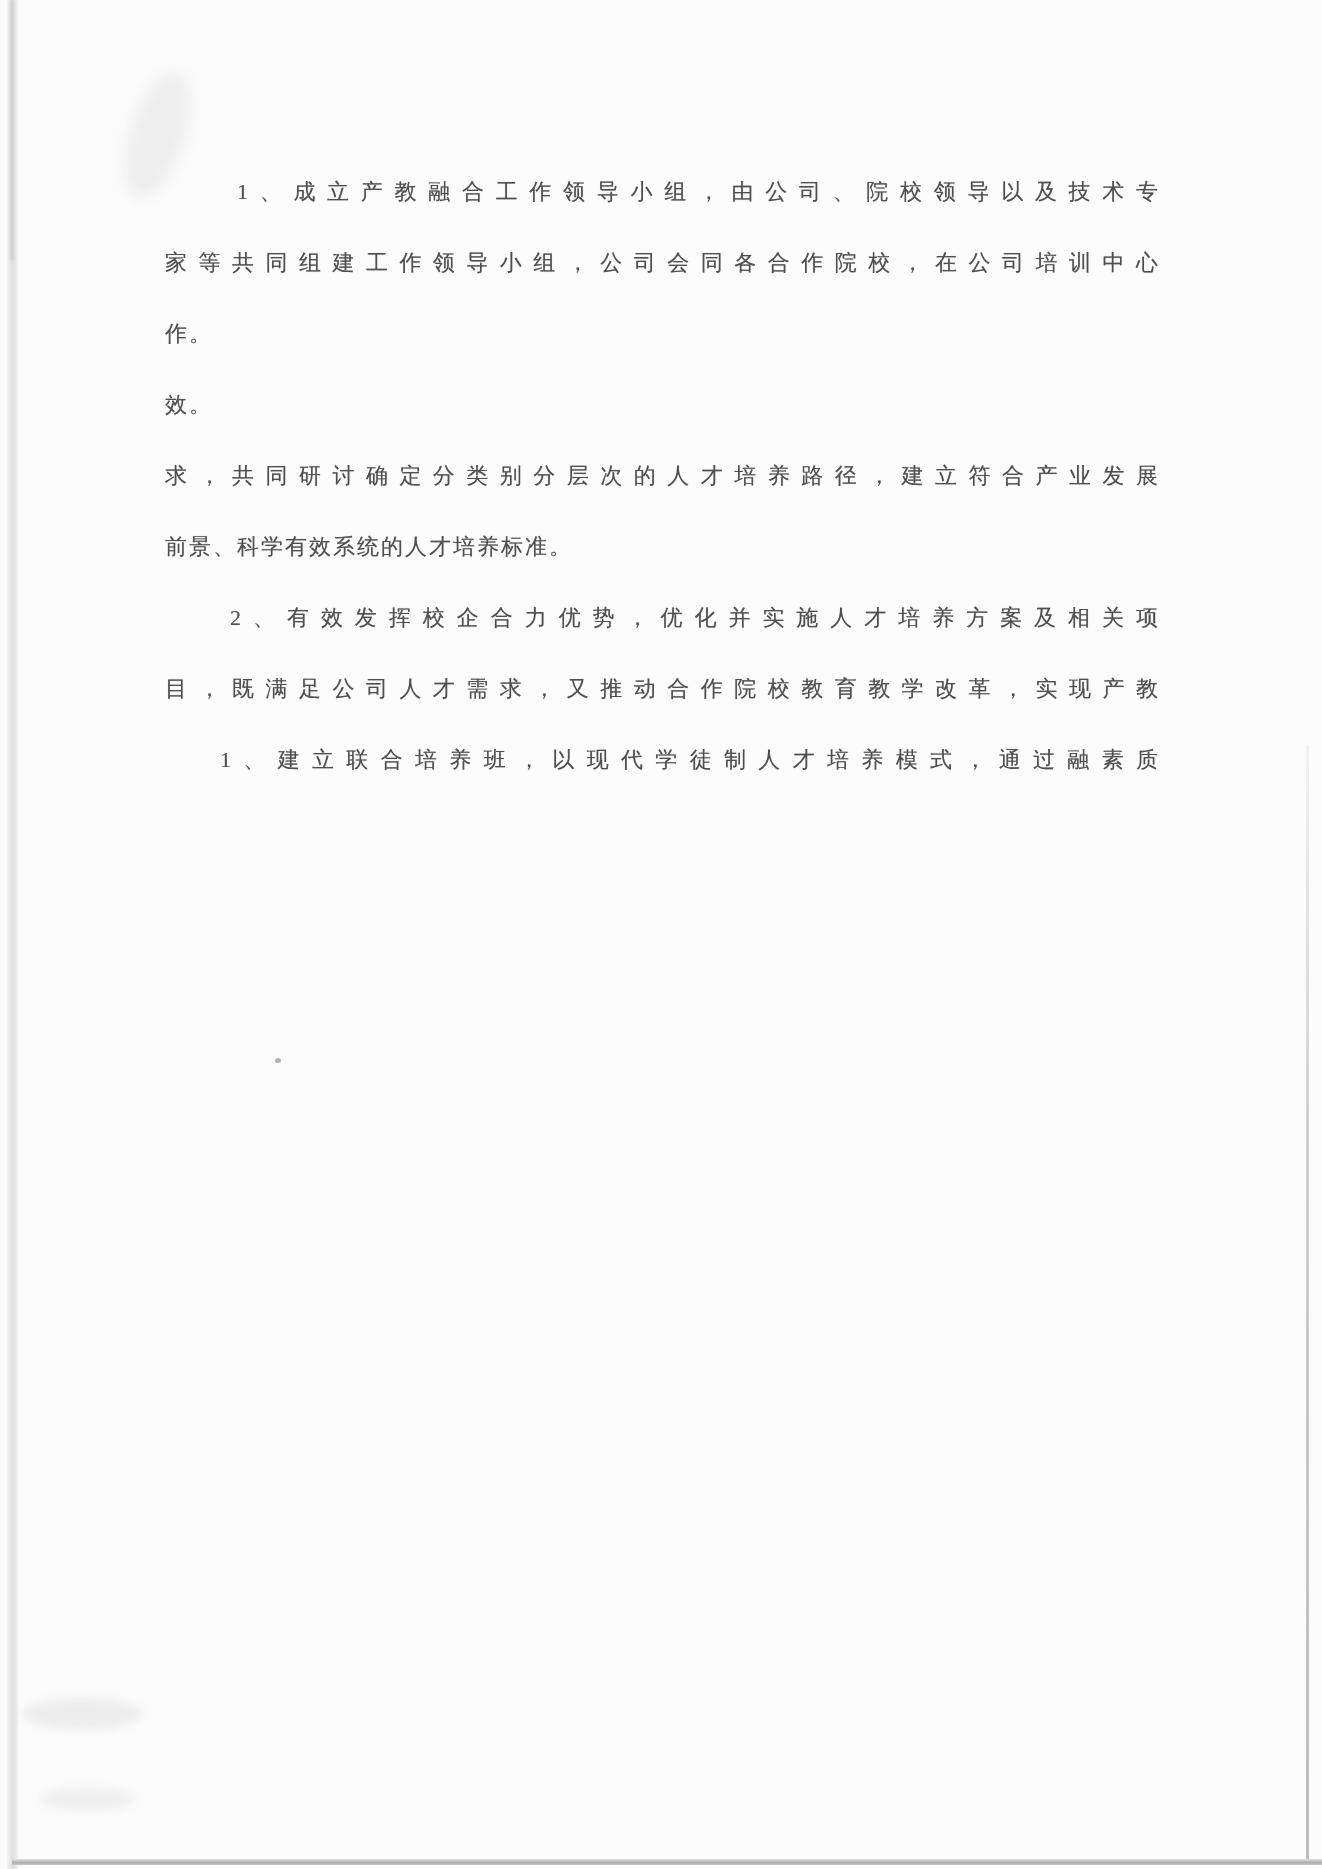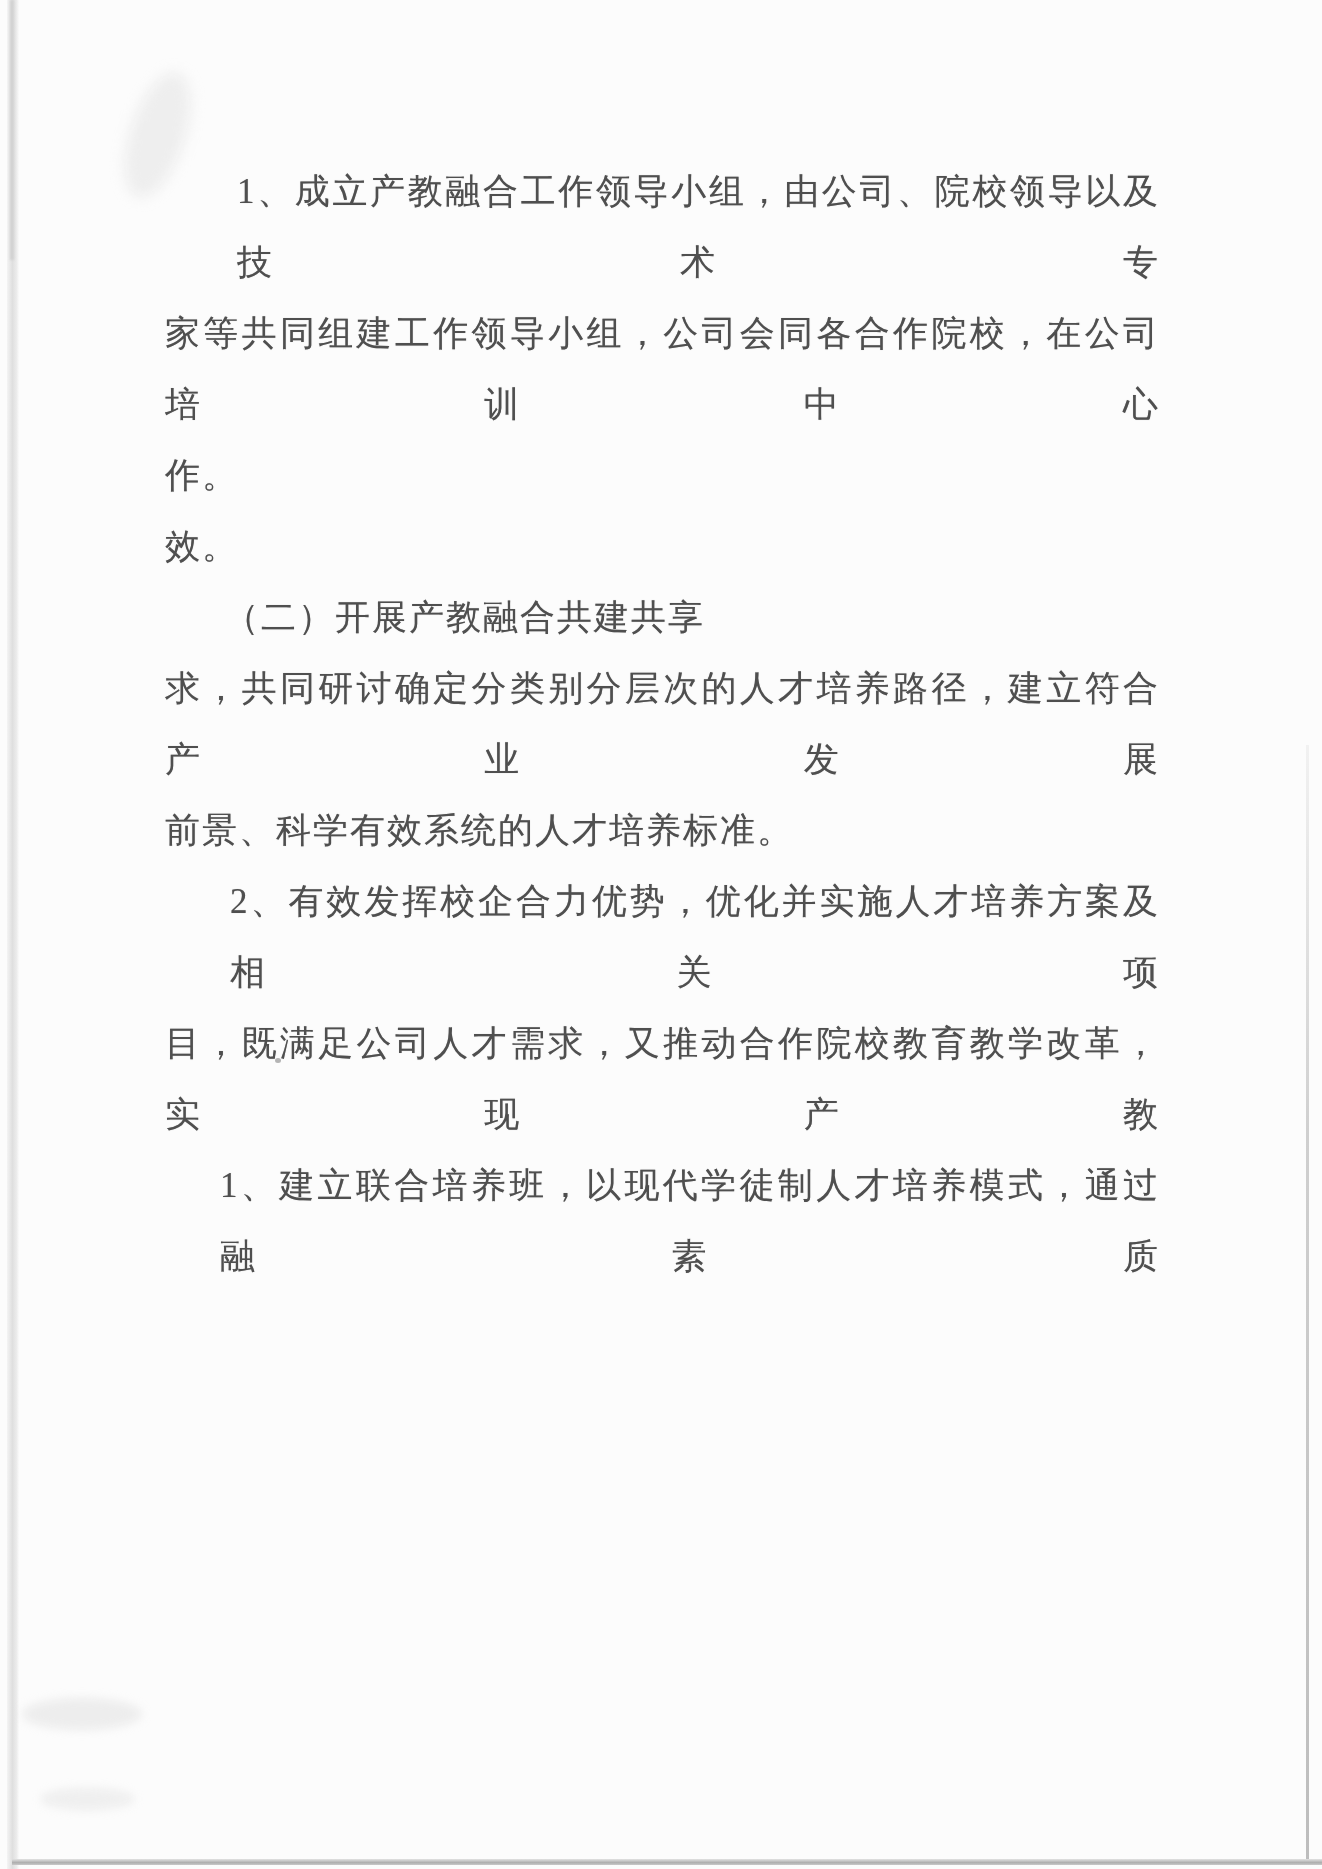--- a/index.html
+++ b/index.html
@@ -46,21 +46,21 @@
     background: rgba(214,214,214,0.34); border-radius: 50%; filter: blur(5px);
   }
   
   .doc {
     position: absolute; left: 165px; top: 156px; width: 995px;
     color: #4f4f4f;
   }
   .line {
     min-height: 71px;
     line-height: 71px;
-    font-size: 35px;
+    font-size: 22px;
     letter-spacing: 2px;
     white-space: nowrap;
     text-shadow: 0 0 0.7px rgba(90,90,90,0.55);
   }
   .j { white-space: normal; text-align: justify; text-align-last: justify; }
   .i72 { padding-left: 72px; }
   .i57 { padding-left: 57px; }
   .i59 { padding-left: 59px; }
   .i65 { padding-left: 65px; }
   .i31 { padding-left: 31px; }
@@ -78,21 +78,20 @@
   <div class="smudge-bl-1"></div>
   <div class="smudge-bl-2"></div>
   <div class="edge-right"></div>
   <div class="edge-bottom"></div>
 
   <div class="doc">
     <div class="line j i72">1、成立产教融合工作领导小组，由公司、院校领导以及技术专</div>
     <div class="line j">家等共同组建工作领导小组，公司会同各合作院校，在公司培训中心</div>
     <div class="line">作。</div>
     <div class="line">效。</div>
-    <div class="line i59">（二）开展产教融合共建共享</div>
     <div class="line j">求，共同研讨确定分类别分层次的人才培养路径，建立符合产业发展</div>
     <div class="line">前景、科学有效系统的人才培养标准。</div>
     <div class="line j i65">2、有效发挥校企合力优势，优化并实施人才培养方案及相关项</div>
     <div class="line j">目，既满足公司人才需求，又推动合作院校教育教学改革，实现产教</div>
     <div class="line j i55">1、建立联合培养班，以现代学徒制人才培养模式，通过融素质</div>
 
   </div>
 
 </div>
 

